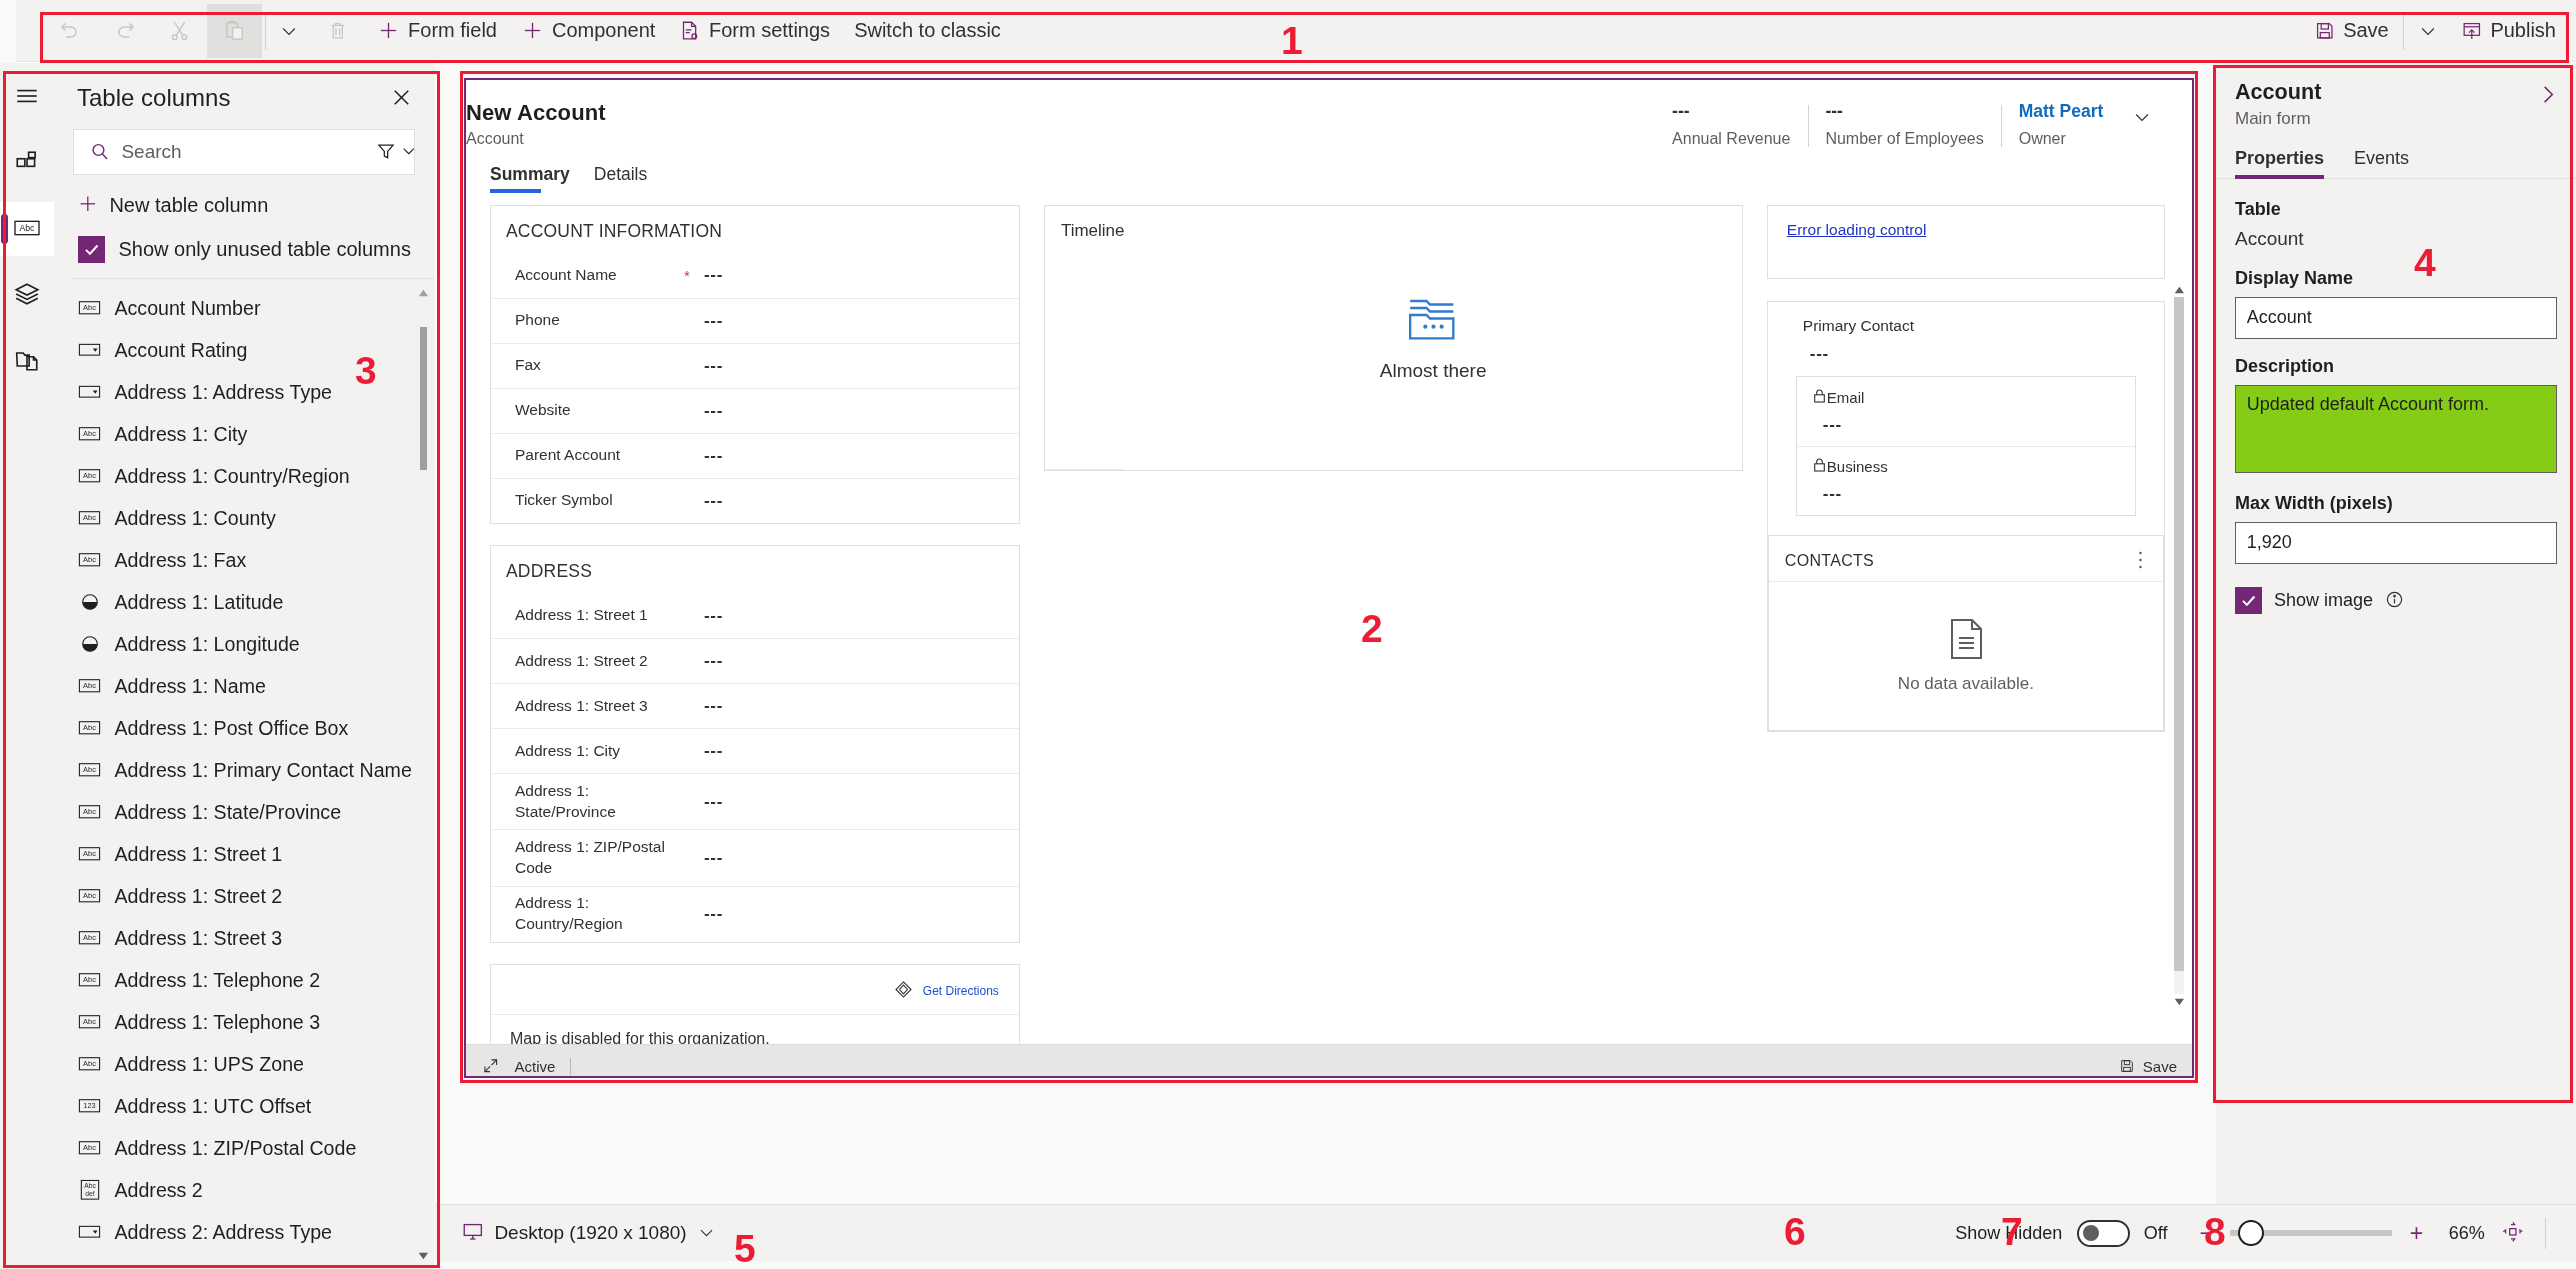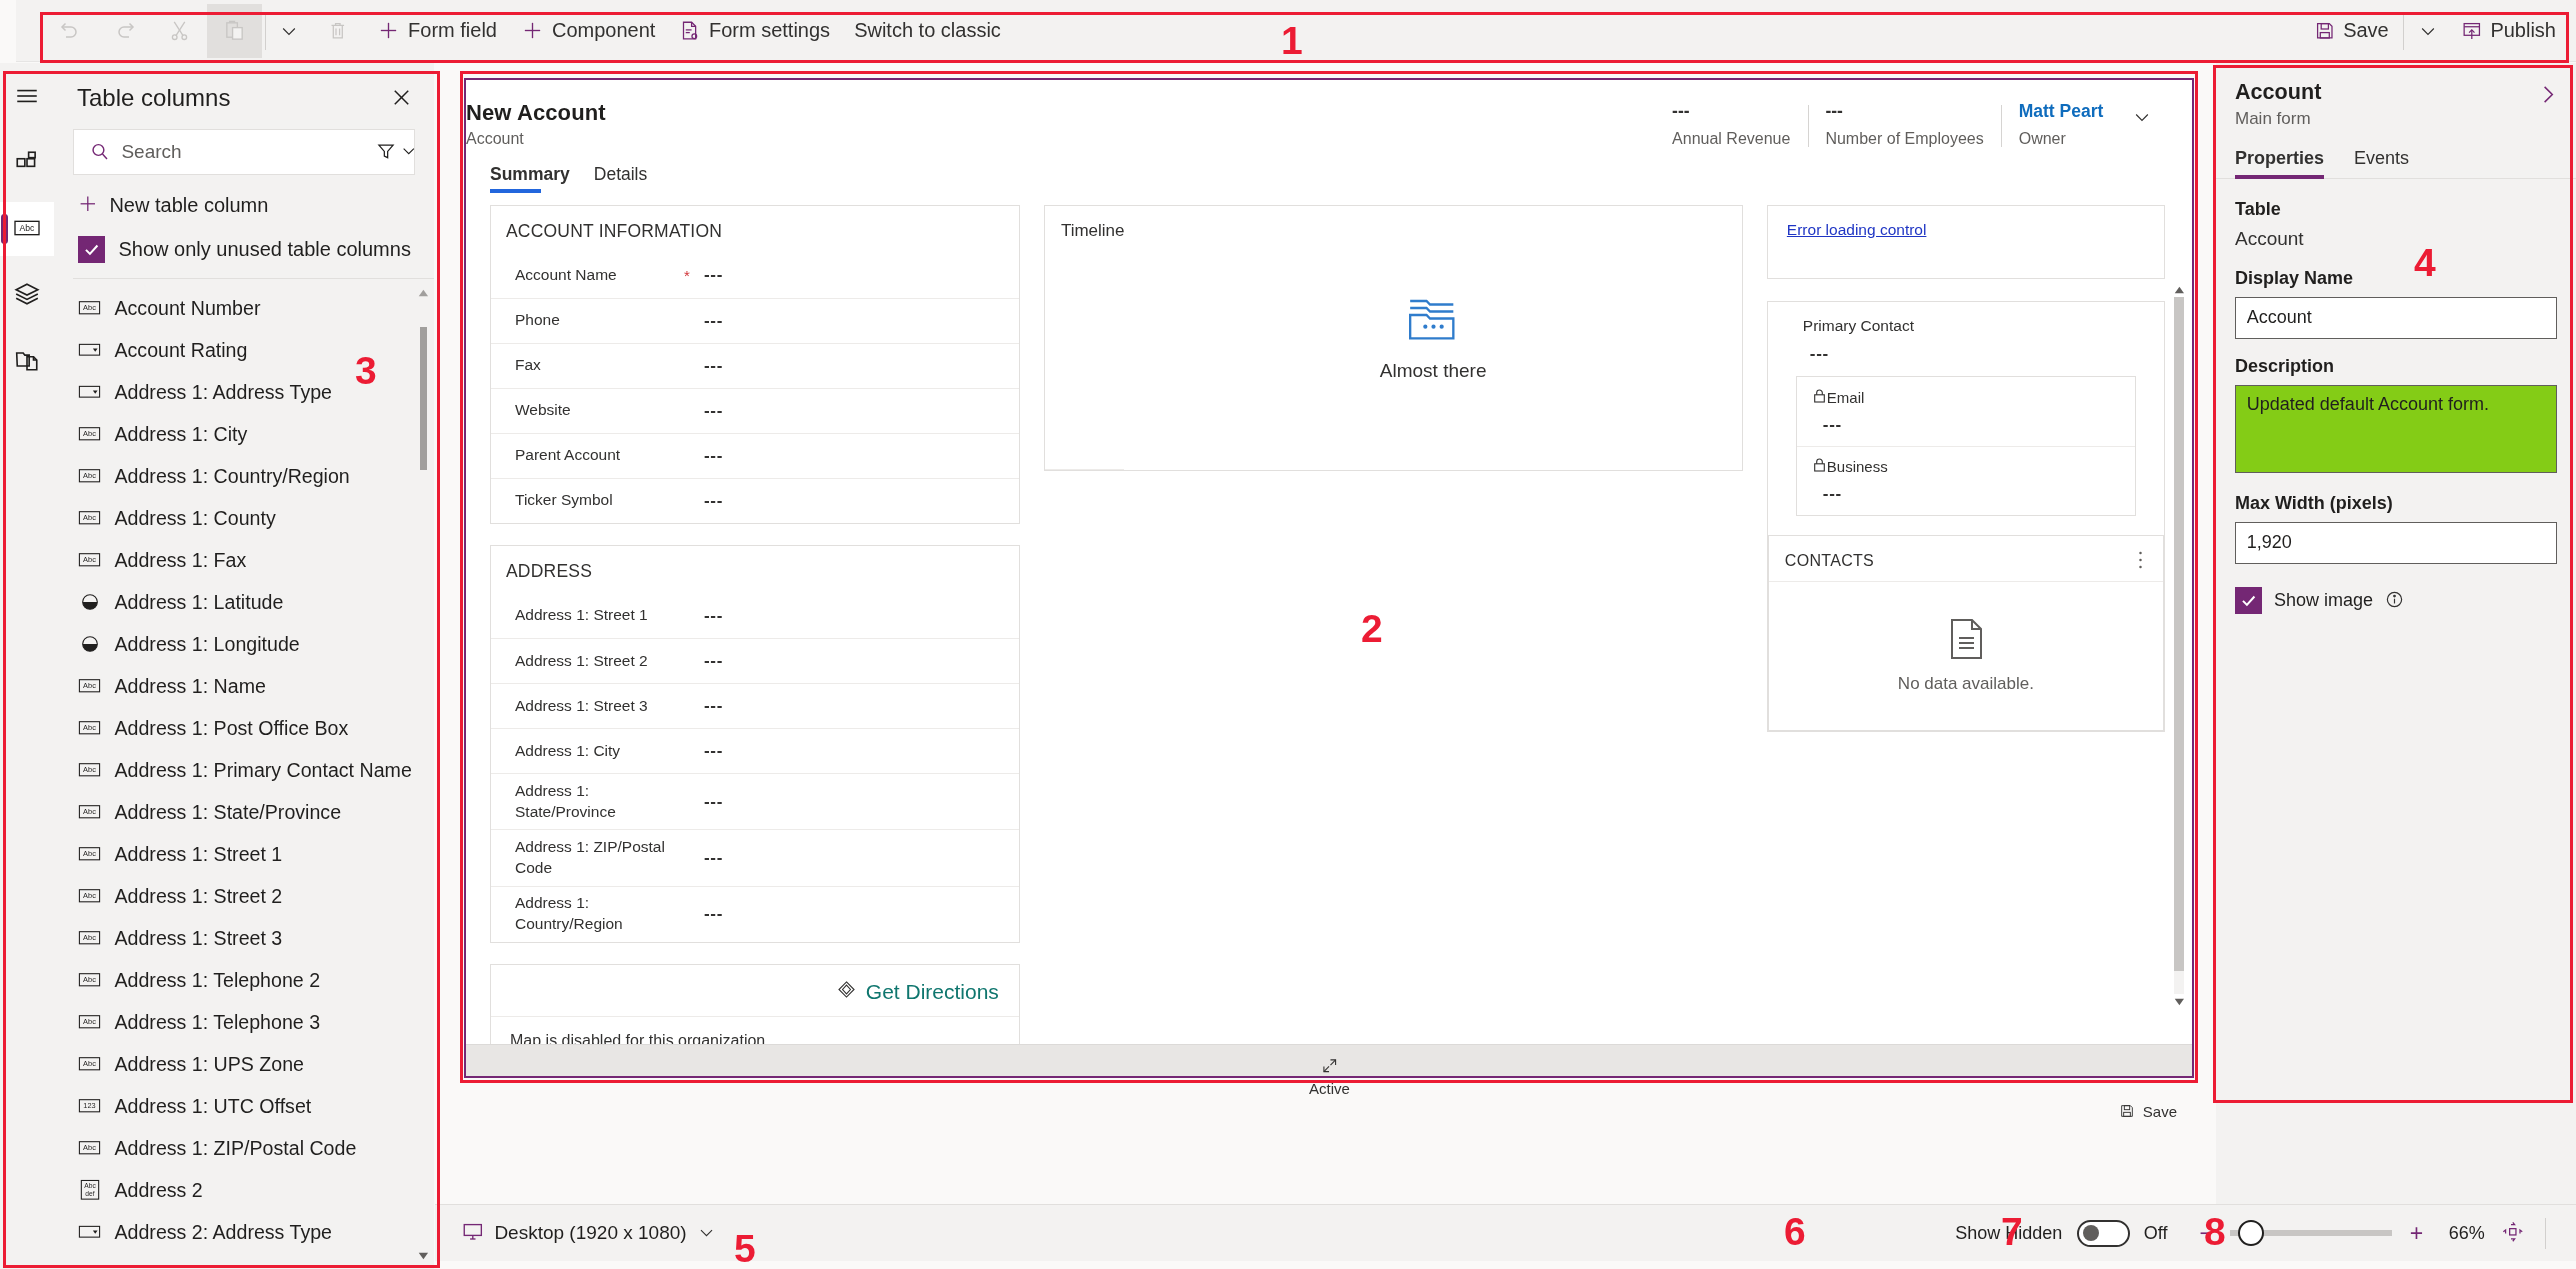--- a/index.html
+++ b/index.html
@@ -178,32 +178,32 @@
 
   .cn-card { border: 0.7px solid #e1dfdd; margin-top: 19px; height: 196px; display: flex; flex-direction: column; }
   .cn-hd { display: flex; align-items: center; padding: 13.5px 15px 9.4px 16px; border-bottom: 0.7px solid #edebe9; }
   .cn-ttl { font-size: 16px; color: #323130; letter-spacing: 0.3px; }
   .cn-more { margin-left: auto; cursor: pointer; }
   .cn-body { flex: 1; display: flex; flex-direction: column; align-items: center; justify-content: center; gap: 12px; }
   .cn-msg { font-size: 17px; color: #605e5c; }
 
   .map-card { border: 0.7px solid #e1dfdd; }
   .map-top { display: flex; justify-content: flex-end; padding: 15px 20px 12px 0; border-bottom: 0.7px solid #edebe9; }
-  .map-dir { display: flex; align-items: center; gap: 9.4px; font-size: 21px; color: #0f766e; cursor: pointer; }
+  .map-dir { display: flex; align-items: center; gap: 9.4px; font-size: 12px; color: #1d4ed8; cursor: pointer; }
   .map-msg { font-size: 16px; color: #323130; padding: 15px 0 15px 19px; border-bottom: 0.7px solid #edebe9; }
 
   
   .cscroll { position: absolute; right: 5.4px; top: 89px; bottom: 35px; width: 15px; }
   .cs-track { position: absolute; left: 2.7px; top: 15px; bottom: 15px; width: 9.4px; background: #f3f2f1; }
   .cs-thumb { position: absolute; left: 2.7px; top: 15px; width: 9.4px; height: 674px; background: #c8c6c4; }
   .cs-ar { position: absolute; left: 1.3px; width: 12px; height: 15px; display: flex; align-items: center; justify-content: center; }
 
   .fstatus {
     height: 32px; background: #e8e6e4; display: flex; align-items: center;
-    padding: 12px 15px 0 16px; gap: 3px; border-top: 0.7px solid #dcdad8; flex-direction: column;
+    padding: 12px 15px 0 16px; gap: 15px; border-top: 0.7px solid #dcdad8;
   }
   .fst-txt { font-size: 15px; color: #323130; }
   .fst-div { width: 0.7px; height: 17.5px; background: #b8b6b4; }
   .fst-right { margin-left: auto; display: flex; align-items: center; gap: 8px; }
 
   
   .props {
     position: absolute; left: 2216px; top: 63px; width: 360px; height: 1142px;
     background: #f3f2f1; display: flex; flex-direction: column;
   }

